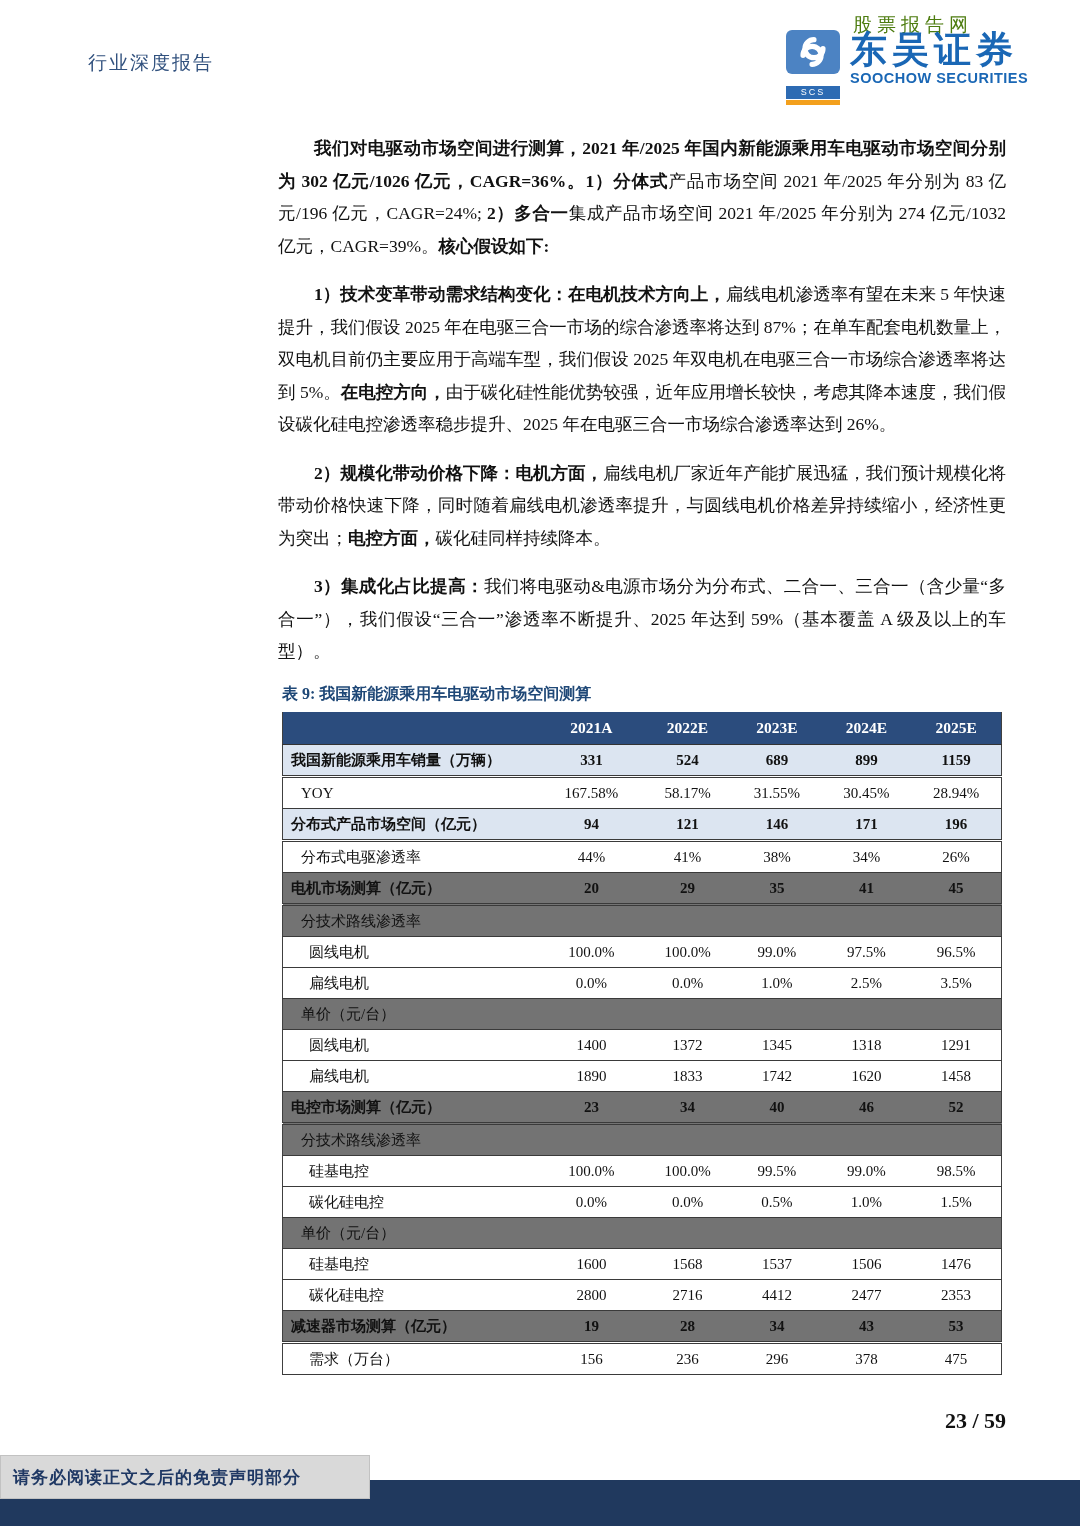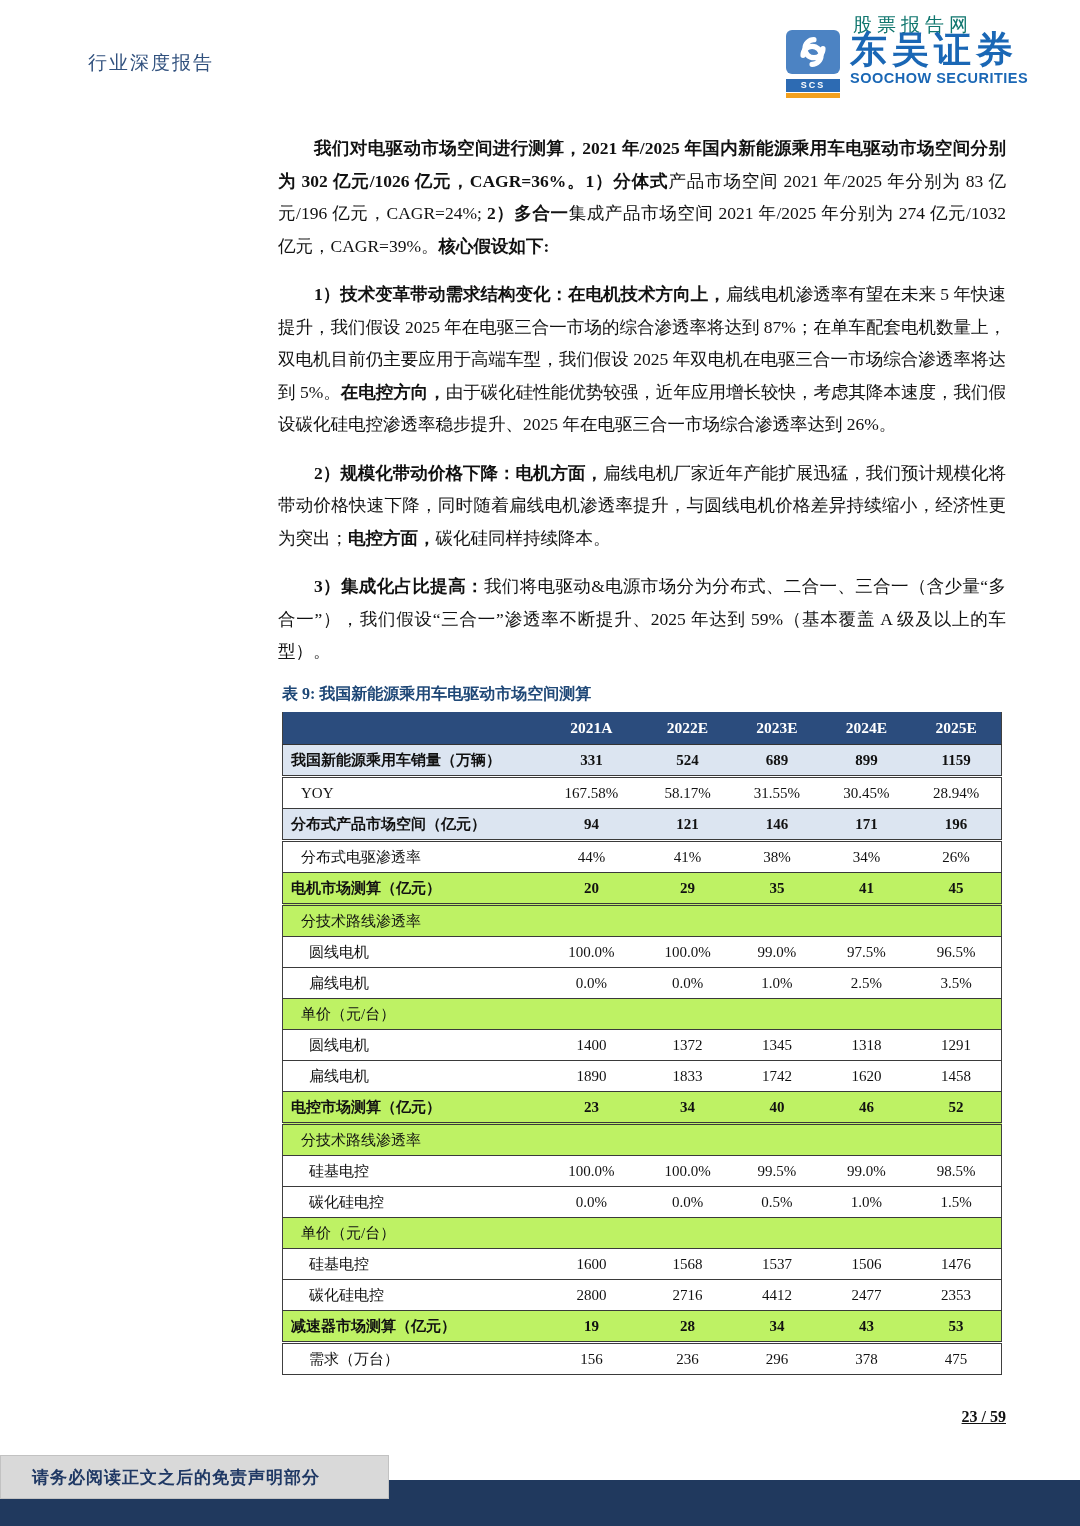--- a/index.html
+++ b/index.html
@@ -1,29 +1,29 @@
 <!DOCTYPE html>
 <html><head>
 <meta charset="utf-8">
 <style>
   html,body{margin:0;padding:0;background:#ffffff;}
   .page{position:relative;width:1080px;height:1526px;background:#fff;overflow:hidden;
         font-family:"Liberation Serif","DejaVu Serif",serif;color:#111;}
 
   
   .watermark{position:absolute;top:12px;left:853px;font-size:19px;letter-spacing:5px;
-             color:#0f766e;font-family:Liberation Sans, sans-serif;}
+             color:#4d7c0f;font-family:Liberation Sans, sans-serif;}
   .report-type{position:absolute;top:50px;left:88px;font-size:19px;color:#31517e;
                letter-spacing:2px;}
   .logo{position:absolute;top:30px;left:786px;display:flex;align-items:flex-start;}
   .logo-mark{width:54px;margin-right:10px;}
   .logo-square{width:54px;height:44px;background:#4c83c3;border-radius:6px;
                display:flex;align-items:center;justify-content:center;}
   .logo-scs{height:13px;background:#2d6bb3;color:#fff;text-align:center;font-size:9px;
-            font-weight:bold;letter-spacing:2px;line-height:13px;margin-top:5px;
+            font-weight:normal;letter-spacing:2px;line-height:13px;margin-top:12px;
             font-family:"Liberation Sans",sans-serif;}
   .logo-orange{height:5px;background:#f3a01d;margin-top:1px;}
   .logo-cn{font-size:37px;font-weight:bold;color:#1a67b5;letter-spacing:5px;
            line-height:40px;font-family:"Liberation Sans",sans-serif;}
   .logo-en{font-size:14.5px;font-weight:bold;color:#1a67b5;letter-spacing:0.5px;
            font-family:"Liberation Sans",sans-serif;}
 
   
   .content{position:absolute;top:132px;left:278px;width:728px;}
   .content p{margin:0 0 16px 0;font-size:17.5px;line-height:32.5px;text-align:justify;
@@ -33,37 +33,37 @@
   
   .tbl-caption{font-size:16px;font-weight:bold;color:#1f4877;margin:10px 0 7px 4px;}
   table.mkt{border-collapse:collapse;width:720px;margin-left:4px;font-size:15px;
             border-left:1px solid #404040;border-right:1px solid #404040;}
   table.mkt th,table.mkt td{padding:5px 2px;line-height:20px;}
   table.mkt thead th{background:#2b4c7d;color:#fff;font-weight:bold;font-size:15.5px;
                      text-align:center;border-bottom:1px solid #333;padding:6px 2px;}
   table.mkt td{text-align:center;}
   table.mkt td.lbl{text-align:left;padding-left:8px;width:229px;}
   tr.highlight-blue{background:#dce5f1;padding-left:32px;}
-  tr.highlight-gray{background:#bef264;font-family:Liberation Serif, serif;}
+  tr.highlight-gray{background:#737373;font-family:Liberation Serif, serif;}
   tr.plain{background:#ffffff;}
   table.mkt tbody tr{border-bottom:1px solid #3a3a3a;}
   table.mkt tbody tr.sec{border-bottom:3px double #3a3a3a;}
   tr.bold td{font-weight:bold;}
   td.ind1{padding-left:18px !important;}
   td.ind2{padding-left:26px !important;}
 
   
   .page-number{position:absolute;top:1408px;left:278px;width:728px;text-align:right;
-               font-size:16px;font-weight:bold;text-decoration:underline;}
+               font-size:22px;font-weight:bold;}
   .institute{position:absolute;top:1442px;left:278px;width:730px;text-align:right;
              font-size:20px;font-weight:bold;color:#1f3864;letter-spacing:2px;}
   .bottom-bar{position:absolute;top:1480px;left:0;width:1080px;height:46px;background:#20395e;}
   .disclaimer-box{position:absolute;top:1455px;left:0;width:356px;height:42px;
                   background:#d9d9d9;border:1px solid #c2c2c2;z-index:2;
-                  display:flex;align-items:center;padding-left:31px;}
+                  display:flex;align-items:center;padding-left:12px;}
   .disclaimer-box span{font-size:17px;font-weight:bold;color:#1f3864;letter-spacing:1px;}
 </style>
 </head>
 <body>
 
 <div class="page">
 
   <div class="watermark">股票报告网</div>
 
   <div class="report-type">行业深度报告</div>

